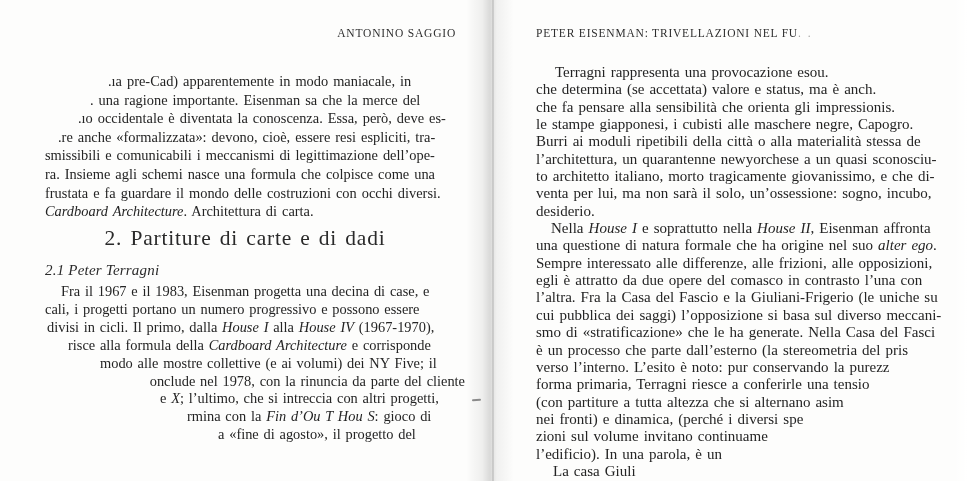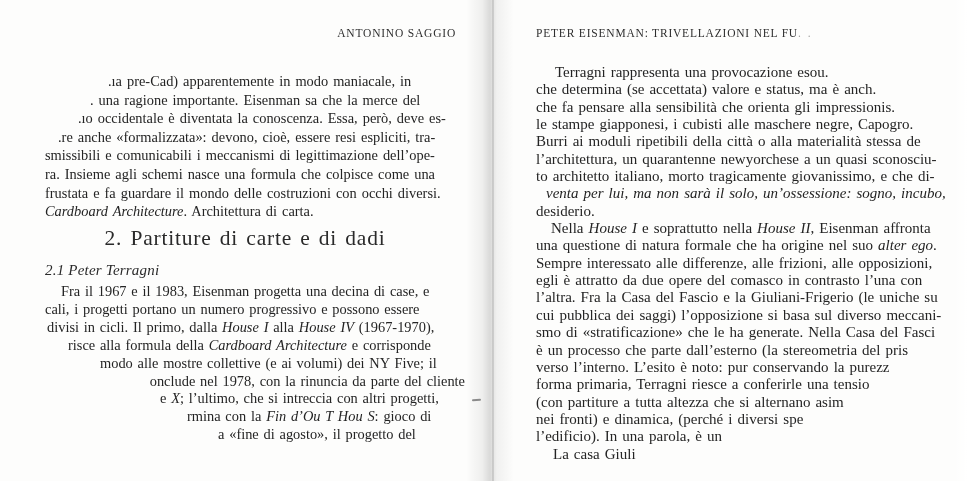--- a/index.html
+++ b/index.html
@@ -117,34 +117,35 @@
     </div>
 
     <div class="rb">
         <div class="tline" style="margin-left: 19px;"><span>Terragni rappresenta una provocazione esou.</span></div>
         <div class="tline" style="margin-left: 0px;"><span>che determina (se accettata) valore e status, ma è anch.</span></div>
         <div class="tline" style="margin-left: 0px;"><span>che fa pensare alla sensibilità che orienta gli impressionis.</span></div>
         <div class="tline" style="margin-left: 0px;"><span>le stampe giapponesi, i cubisti alle maschere negre, Capogro.</span></div>
         <div class="tline" style="margin-left: 0px;"><span>Burri ai moduli ripetibili della città o alla materialità stessa de</span></div>
         <div class="tline" style="margin-left: 0px;"><span>l’architettura, un quarantenne newyorchese a un quasi sconosciu-</span></div>
         <div class="tline" style="margin-left: 0px;"><span>to architetto italiano, morto tragicamente giovanissimo, e che di-</span></div>
-        <div class="tline" style="margin-left: 10px; font-style: italic;"><span>venta per lui, ma non sarà il solo, un’ossessione: sogno, incubo,</span></div>
+        <div class="tline" style="margin-left: 0px;"><span>venta per lui, ma non sarà il solo, un’ossessione: sogno, incubo,</span></div>
         <div class="tline" style="margin-left: 0px;"><span>desiderio.</span></div>
         <div class="tline" style="margin-left: 15px;"><span>Nella </span><span class="it">House I</span><span> e soprattutto nella </span><span class="it">House II</span><span>, Eisenman affronta</span></div>
         <div class="tline" style="margin-left: 0px;"><span>una questione di natura formale che ha origine nel suo </span><span class="it">alter ego</span><span>.</span></div>
         <div class="tline" style="margin-left: 0px;"><span>Sempre interessato alle differenze, alle frizioni, alle opposizioni,</span></div>
         <div class="tline" style="margin-left: 0px;"><span>egli è attratto da due opere del comasco in contrasto l’una con</span></div>
         <div class="tline" style="margin-left: 0px;"><span>l’altra. Fra la Casa del Fascio e la Giuliani-Frigerio (le uniche su</span></div>
         <div class="tline" style="margin-left: 0px;"><span>cui pubblica dei saggi) l’opposizione si basa sul diverso meccani-</span></div>
         <div class="tline" style="margin-left: 0px;"><span>smo di «stratificazione» che le ha generate. Nella Casa del Fasci</span></div>
         <div class="tline" style="margin-left: 0px;"><span>è un processo che parte dall’esterno (la stereometria del pris</span></div>
         <div class="tline" style="margin-left: 0px;"><span>verso l’interno. L’esito è noto: pur conservando la purezz</span></div>
         <div class="tline" style="margin-left: 0px;"><span>forma primaria, Terragni riesce a conferirle una tensio</span></div>
         <div class="tline" style="margin-left: 0px;"><span>(con partiture a tutta altezza che si alternano asim</span></div>
         <div class="tline" style="margin-left: 0px;"><span>nei fronti) e dinamica, (perché i diversi spe</span></div>
+        <div class="tline" style="margin-left: 0px;"><span>zioni sul volume invitano continuame</span></div>
         <div class="tline" style="margin-left: 0px;"><span>l’edificio). In una parola, è un</span></div>
         <div class="tline" style="margin-left: 17px;"><span>La casa Giuli</span></div>
       </div>
   </div>
 
   <div class="gutter-shadow"></div>
   <div class="gutter-line"></div>
   <div class="edge-fade-right"></div>
   <div class="scan-speck"></div>
 

